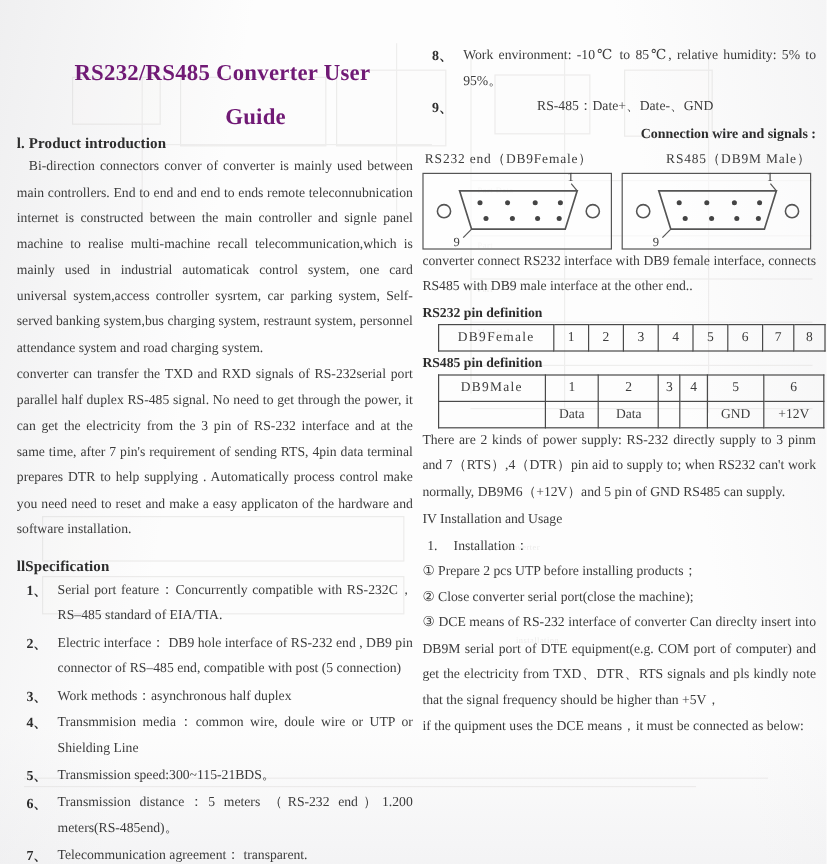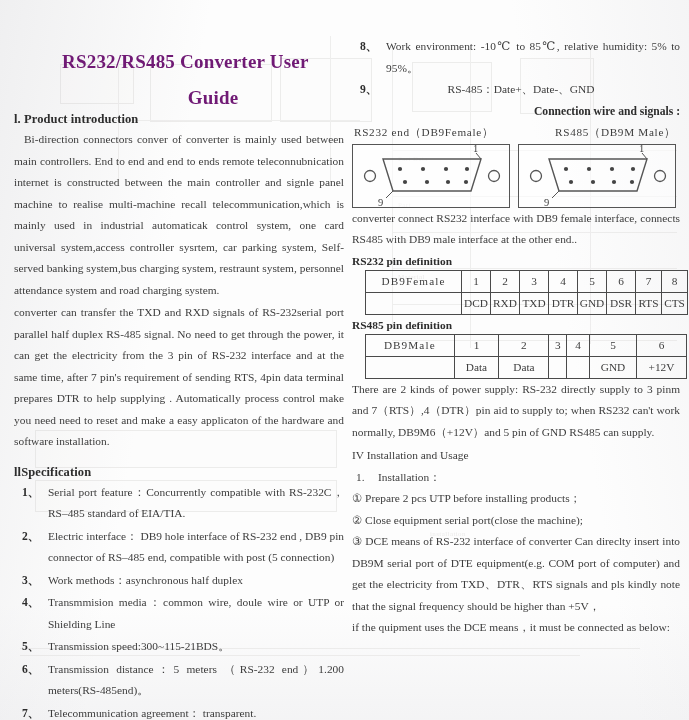--- a/index.html
+++ b/index.html
@@ -404,31 +404,20 @@
         <tr>
           <td class="head">DB9Female</td>
           <td>1</td>
           <td>2</td>
           <td>3</td>
           <td>4</td>
           <td>5</td>
           <td>6</td>
           <td>7</td>
           <td>8</td>
-        </tr>
-        <tr>
-          <td class="blank"></td>
-          <td>DCD</td>
-          <td>RXD</td>
-          <td>TXD</td>
-          <td>DTR</td>
-          <td>GND</td>
-          <td>DSR</td>
-          <td>RTS</td>
-          <td>CTS</td>
         </tr>
         </tbody>
       </table>
 
       <div class="tbl-title">RS485 pin definition</div>
       <table class="pins">
         <colgroup>
           <col style="width:85px">
             <col style="width:43px">
             <col style="width:48px">
@@ -462,20 +451,20 @@
       <p class="body after-tbl">There are 2 kinds of power supply:  RS-232 directly supply to 3 pinm and 7（RTS）,4（DTR）pin aid to supply to; when   RS232 can't work normally, DB9M6（+12V）and 5 pin of GND RS485 can supply.</p>
 
       <div class="roman-line" style="margin-top:2px;">IV Installation and Usage</div>
 
       <div class="num-line">
         <span class="n">1.</span>
         <span>Installation：</span>
       </div>
 
       <div class="circ-line">① Prepare 2 pcs UTP before installing products；</div>
-      <div class="circ-line">② Close equipment serial port(close the machine);</div>
+      <div class="circ-line">② Close converter serial port(close the machine);</div>
       <div class="circ-line">③ DCE means of  RS-232 interface of  converter Can direclty insert into DB9M serial port of DTE equipment(e.g. COM port of computer) and get the electricity from TXD、DTR、RTS signals and pls kindly note that the signal frequency should be higher than +5V，</div>
       <div class="circ-line">if the quipment uses the DCE means，it must be connected as below:</div>
 
     </div>
 
   </div>
 </div>
 
 </body></html>

